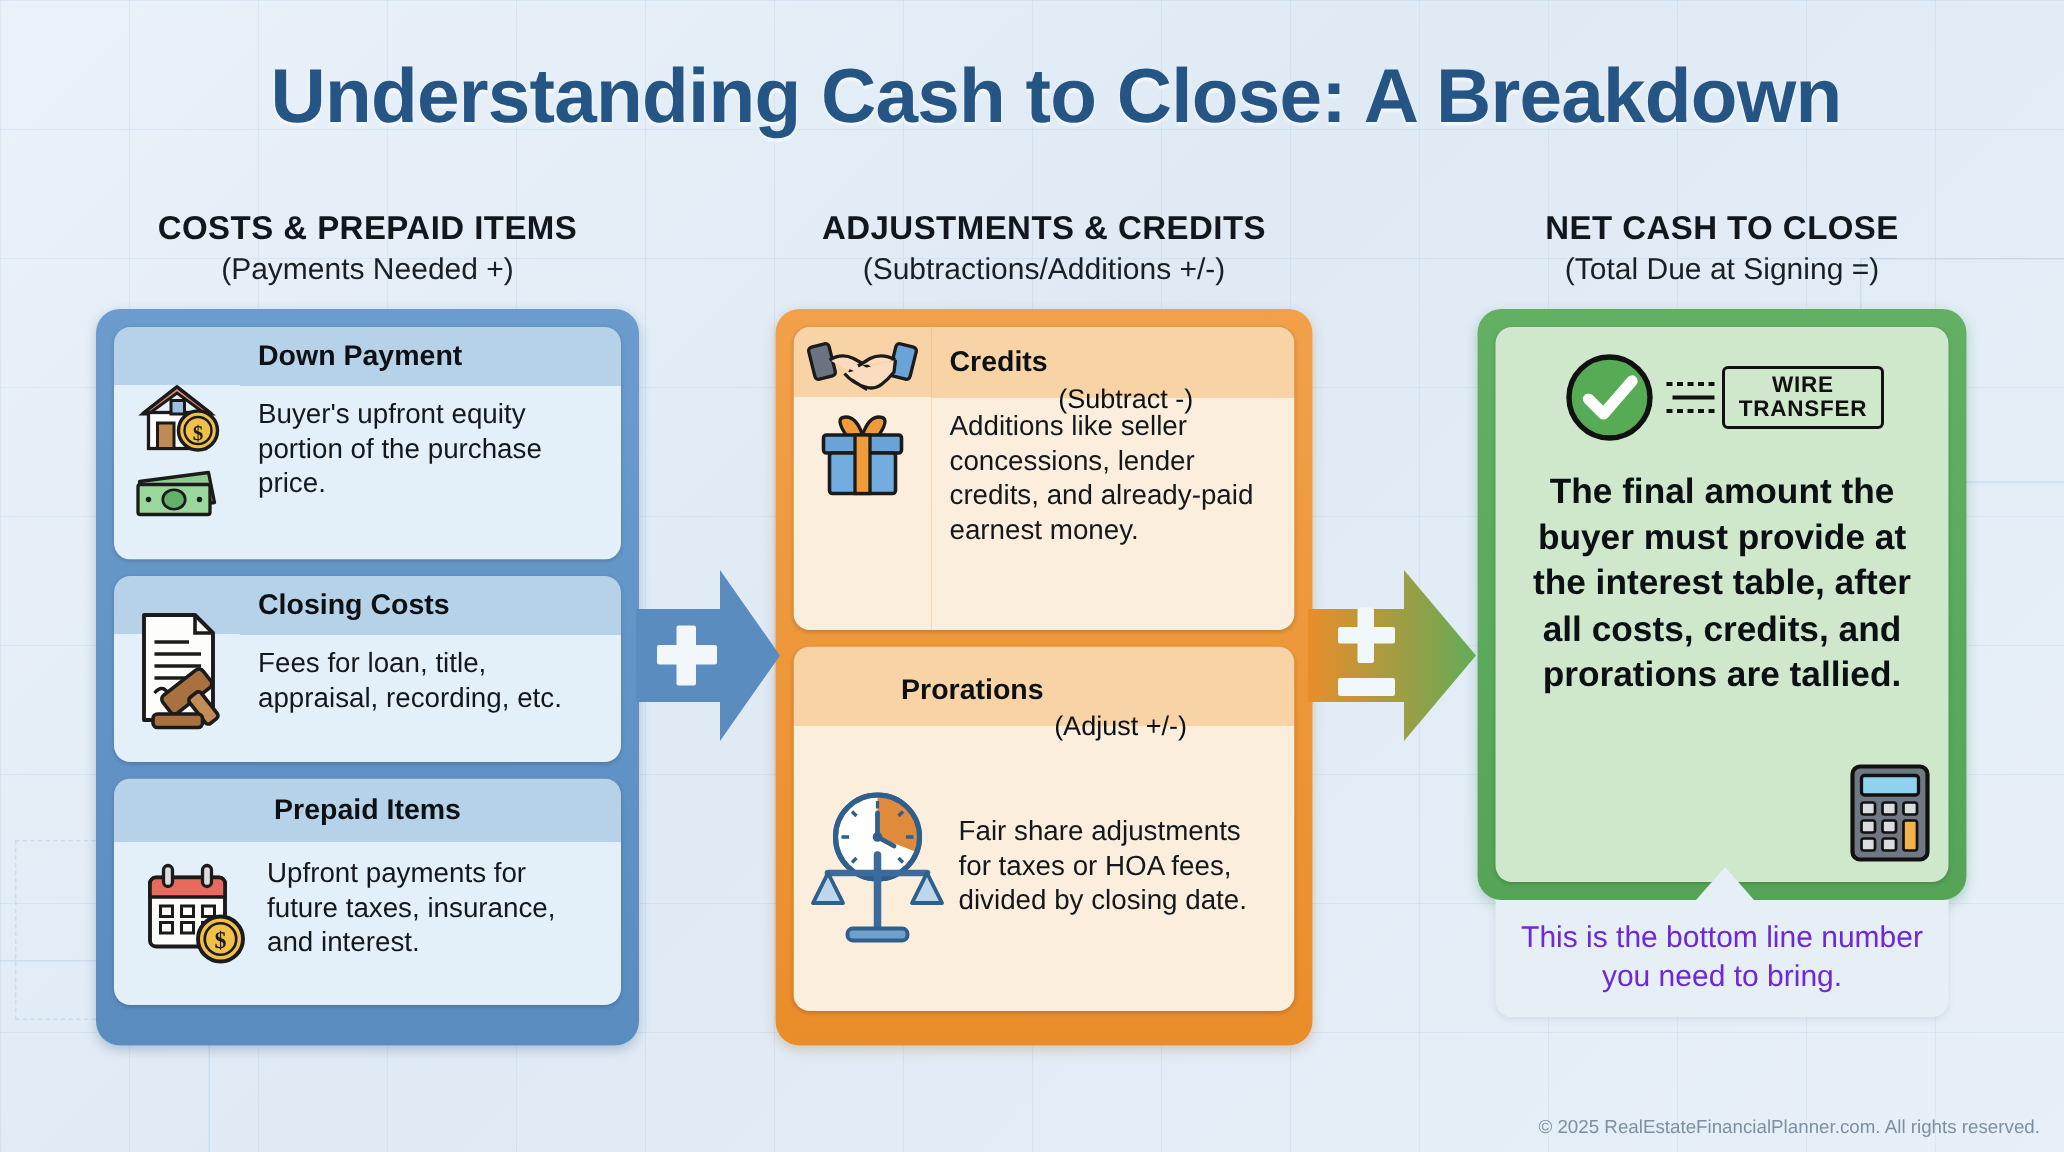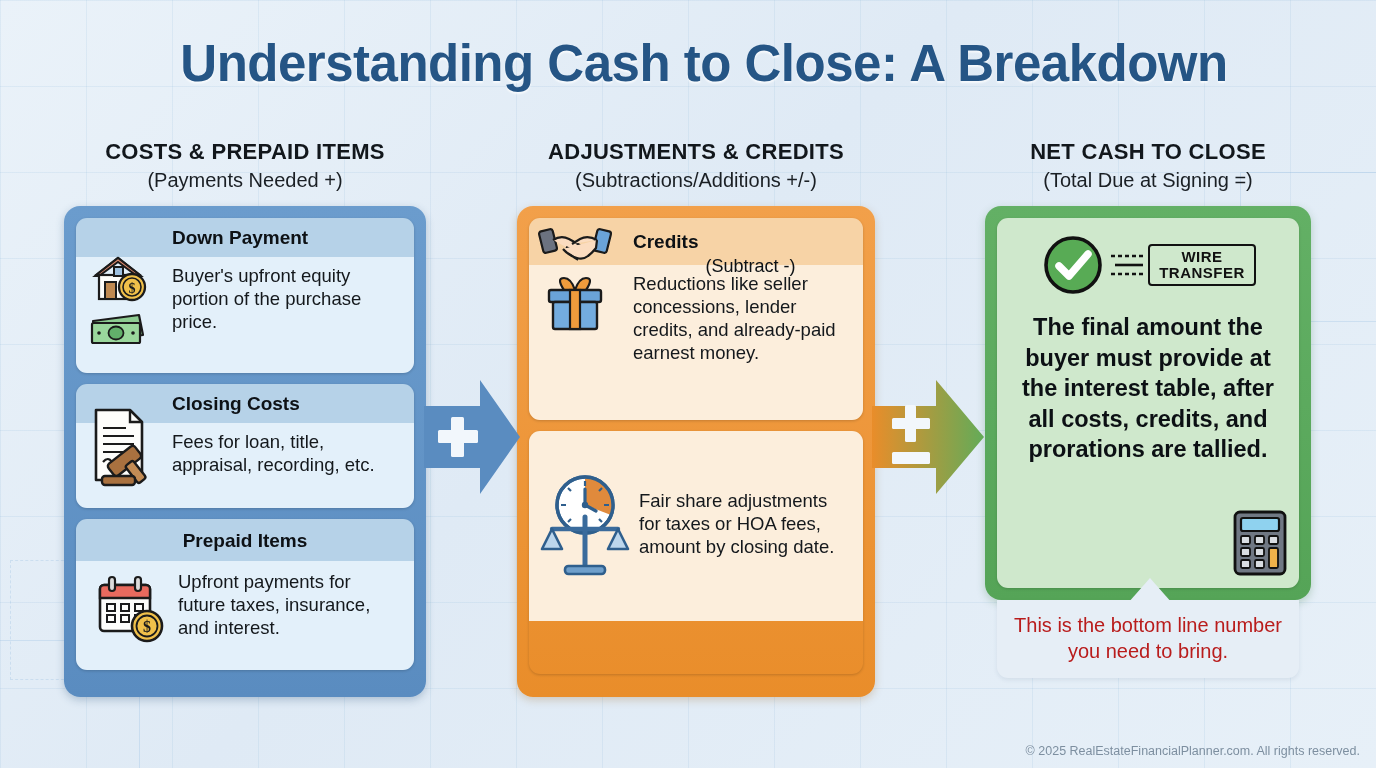--- a/index.html
+++ b/index.html
@@ -122,21 +122,21 @@
     width: 0; height: 0;
     border-left: 22px solid transparent;
     border-right: 22px solid transparent;
     border-bottom: 25px solid #e6eef6;
     z-index: 5;
   }
   #net-caption {
     position: absolute; left: 997px; top: 600px; width: 302px;
     background: #e6eef6; border-radius: 0 0 11px 11px;
     padding: 12px 10px 14px 10px;
-    text-align: center; font-size: 20px; color: #b91c1c; line-height: 1.3;
+    text-align: center; font-size: 20px; color: #6d28d9; line-height: 1.3;
     box-shadow: 0 2px 4px rgba(60,90,120,.10);
   }
 
   
   #footer {
     position: absolute; right: 16px; bottom: 10px;
     font-size: 12.5px; color: #7d8fa0;
   }
 </style>
 </head>
@@ -282,27 +282,31 @@
           <rect x="11" y="28" width="44" height="27" rx="2" fill="#73acdf" stroke="#1b1b1b" stroke-width="2.4"></rect>
           <rect x="28" y="16" width="10" height="39" fill="#ef9b3c" stroke="#1b1b1b" stroke-width="2.2"></rect>
         </svg>
       </div>
       <div class="sp-main">
         <div class="card-head" style="height:47px;">
           <span>Credits</span>
           <span class="hd-note">(Subtract -)</span>
         </div>
         <div class="card-body" style="height:155px;">
-          <span>Reductions like seller concessions, lender credits, and already-paid earnest money.</span>
+          <span>Additions like seller concessions, lender credits, and already-paid earnest money.</span>
         </div>
       </div>
     </div>
   </div>
 
   <div class="card orange" style="height:243px;">
+    <div class="card-head" style="justify-content:center;height:53px;padding-top:14px;">
+      <span>Prorations</span>
+      <span class="hd-note">(Adjust +/-)</span>
+    </div>
     <div class="card-body" style="height:190px;align-items:center;padding-left:8px;">
       <div class="icon-col" style="width:96px;">
         <svg width="92" height="108" viewBox="0 0 92 108">
           <circle cx="46" cy="34" r="28" fill="#ffffff" stroke="#3a6b9c" stroke-width="3.4"></circle>
           <path d="M46 34 L46 6 A28 28 0 0 1 72 44 Z" fill="#e08a3c"></path>
           <circle cx="46" cy="34" r="28" fill="none" stroke="#2f5f8d" stroke-width="3.4"></circle>
           <g stroke="#2f5f8d" stroke-width="2.2">
             <line x1="46" y1="10" x2="46" y2="15"></line>
               <line x1="46" y1="53" x2="46" y2="58"></line>
             <line x1="22" y1="34" x2="27" y2="34"></line>
@@ -316,21 +320,21 @@
           <line x1="46" y1="34" x2="57" y2="40" stroke="#2f5f8d" stroke-width="3.2" stroke-linecap="round"></line>
           <circle cx="46" cy="34" r="3.2" fill="#2f5f8d"></circle>
           <line x1="46" y1="46" x2="46" y2="96" stroke="#3a6b9c" stroke-width="5" stroke-linecap="round"></line>
           <line x1="13" y1="58" x2="79" y2="58" stroke="#3a6b9c" stroke-width="4.4" stroke-linecap="round"></line>
           <path d="M13 58 L3 78 h20 Z" fill="#bcd6ec" stroke="#2f5f8d" stroke-width="2.6" stroke-linejoin="round"></path>
           <path d="M79 58 L69 78 h20 Z" fill="#bcd6ec" stroke="#2f5f8d" stroke-width="2.6" stroke-linejoin="round"></path>
           <rect x="26" y="95" width="40" height="8" rx="3.5" fill="#6f9fcb" stroke="#2f5f8d" stroke-width="2.6"></rect>
         </svg>
       </div>
       <div class="txt-col">
-        <span>Fair share adjustments for taxes or HOA fees, amount by closing date.</span>
+        <span>Fair share adjustments for taxes or HOA fees, divided by closing date.</span>
       </div>
     </div>
   </div>
 
 </div>
 
 <div class="panel" id="panel-net">
   <div id="net-card">
 
     <div style="display:flex;align-items:center;gap:3px;">

